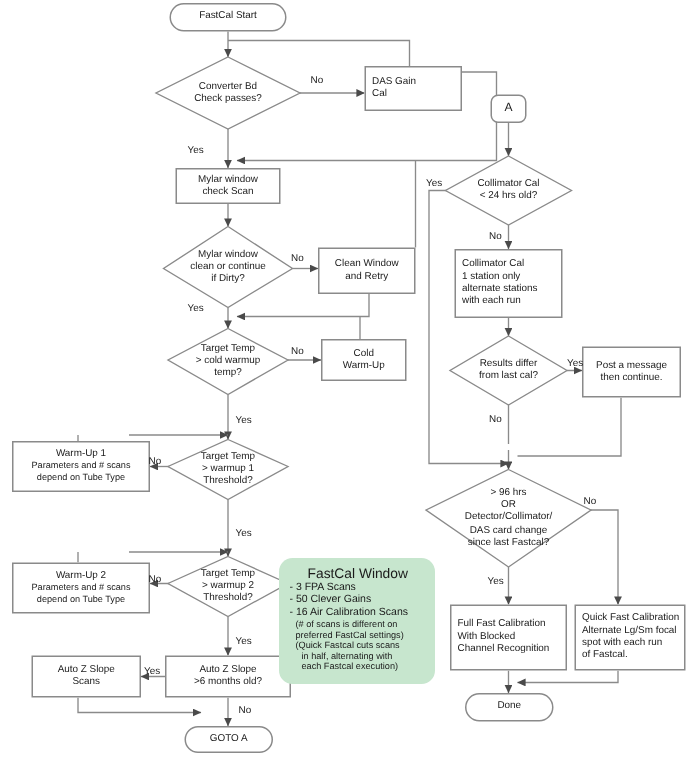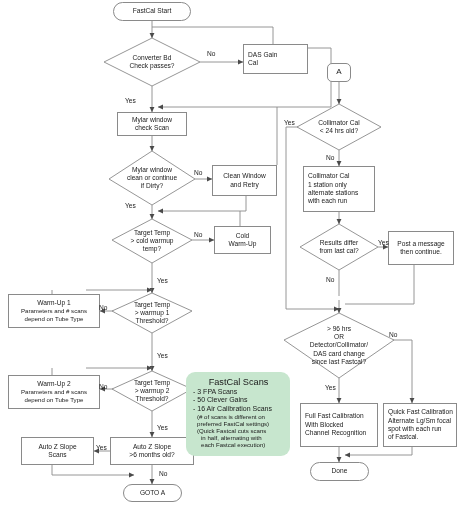--- a/index.html
+++ b/index.html
@@ -195,21 +195,21 @@
   <div class="node rect" style="left:21px;top:437px;width:73px;height:28px;">
     <span class="multiline">Auto Z Slope
 Scans</span>
   </div>
 
   <div class="node term" style="left:123px;top:484px;width:59px;height:18px;">
     <span>GOTO A</span>
   </div>
 
   <div class="note" style="left:186px;top:372px;width:104px;height:84px;">
-    <div class="note-title">FastCal Scans</div>
+    <div class="note-title">FastCal Window</div>
     <div class="note-list">- 3 FPA Scans</div>
     <div class="note-list">- 50 Clever Gains</div>
     <div class="note-list">- 16 Air Calibration Scans</div>
     <div class="note-sub">(# of scans is different on</div>
     <div class="note-sub">preferred FastCal settings)</div>
     <div class="note-sub">(Quick Fastcal cuts scans</div>
     <div class="note-sub" style="padding-left:8px;">in half, alternating with</div>
     <div class="note-sub" style="padding-left:8px;">each Fastcal execution)</div>
   </div>
 

